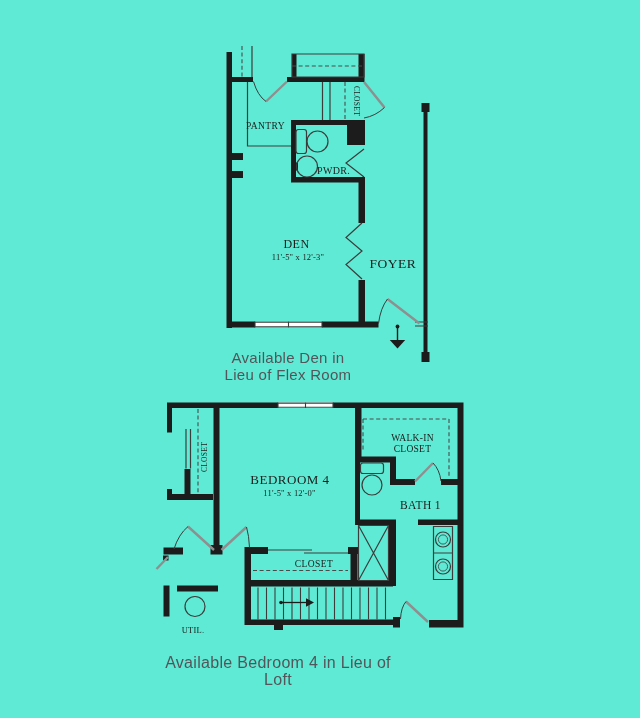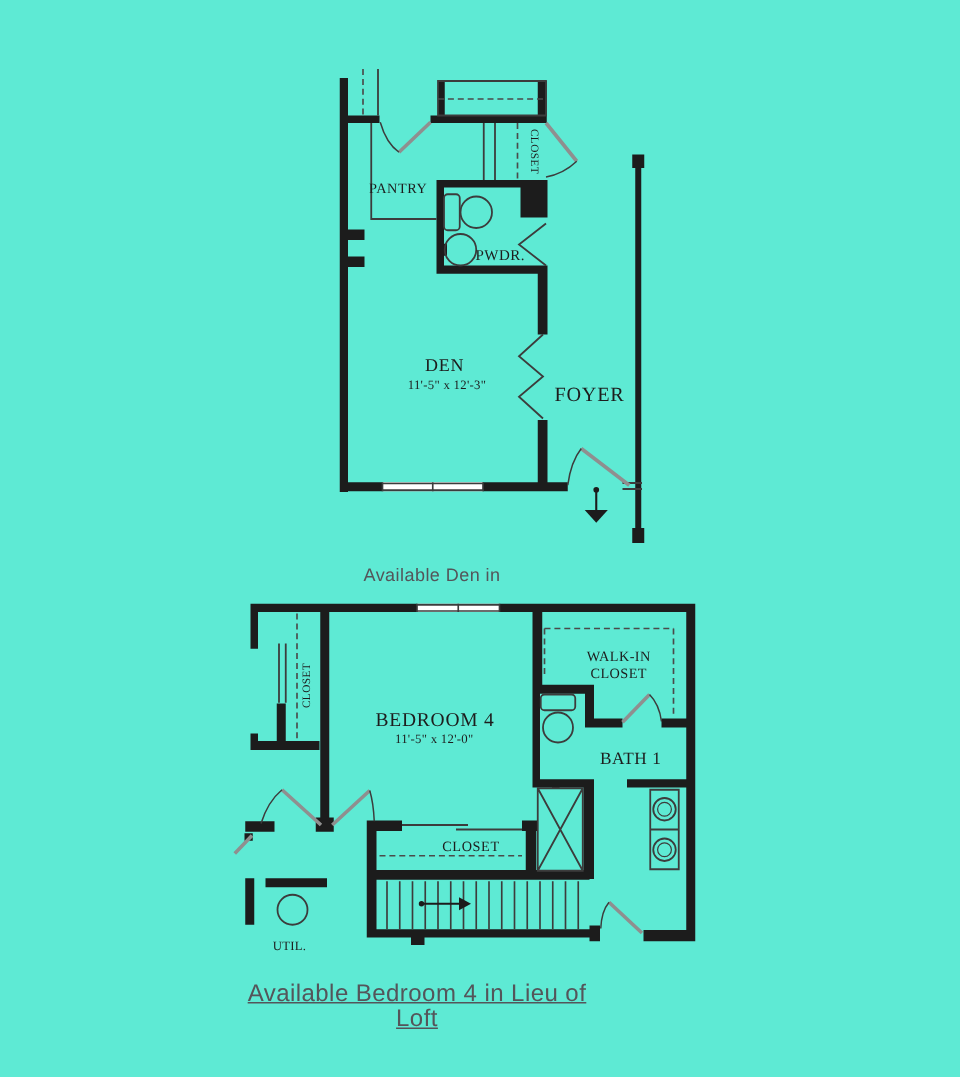--- a/index.html
+++ b/index.html
@@ -1,22 +1,22 @@
 <!DOCTYPE html>
 <html><head>
 <meta charset="utf-8">
 <style>
   html,body{margin:0;padding:0;background:#ffffff;}
   #canvas{position:relative;width:640px;height:718px;background:#5eead4;overflow:hidden;
           font-family:"Liberation Sans",sans-serif;}
   #plansvg{position:absolute;left:0;top:0;}
   .caption{position:absolute;color:#54555a;font-weight:500;text-align:center;
            font-family:"Liberation Sans",sans-serif;letter-spacing:.3px;}
-  #caption-den{left:214px;top:350px;width:148px;font-size:12px;line-height:16.5px;margin-top:25px;}
-  #caption-bed{left:156px;top:654px;width:244px;font-size:16px;line-height:17px;text-decoration:underline;}
+  #caption-den{left:214px;top:350px;width:148px;font-size:15px;line-height:16.5px;}
+  #caption-bed{left:156px;top:654px;width:244px;font-size:16px;line-height:17px;}
   .cap-line{display:block;}
   text{fill:#1d1d1d;font-family:"Liberation Serif","DejaVu Serif",serif;}
 </style>
 </head>
 <body>
 
 <div id="canvas">
 
 <svg id="plansvg" width="640" height="718" viewBox="0 0 640 718">
 
@@ -194,16 +194,17 @@
     <text x="412.5" y="440.5" font-size="9.5" text-anchor="middle" letter-spacing="0.3">WALK-IN</text>
     <text x="412.5" y="452" font-size="9.5" text-anchor="middle" letter-spacing="0.3">CLOSET</text>
     <text x="420.5" y="509" font-size="11.5" text-anchor="middle" letter-spacing="0.4">BATH 1</text>
     <text x="314" y="567" font-size="9.5" text-anchor="middle" letter-spacing="0.4">CLOSET</text>
     <text x="193" y="633" font-size="8.5" text-anchor="middle" letter-spacing="0.2">UTIL.</text>
   </g>
 </svg>
 
 <div id="caption-den" class="caption">
   <span class="cap-line">Available Den in</span>
+  <span class="cap-line">Lieu of Flex Room</span>
 </div>
 <div id="caption-bed" class="caption">Available Bedroom 4 in Lieu of Loft</div>
 
 </div>
 
 </body></html>

